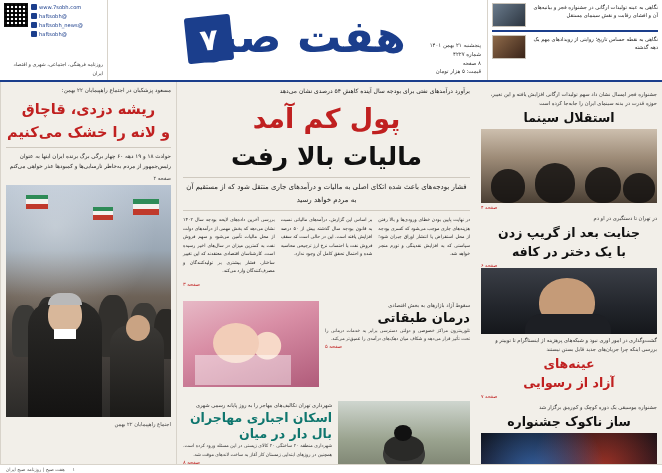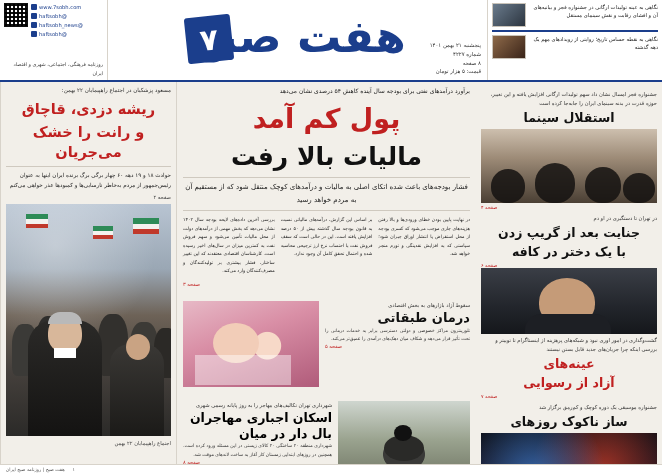--- a/index.html
+++ b/index.html
@@ -192,21 +192,21 @@
     background:
       radial-gradient(circle at 62% 52%, #f7d9c8 0 14%, transparent 15%),
       linear-gradient(160deg,#e7b9c6 0%, #d98fa6 40%, #b05b7a 100%);
   }
   .photo-nest {
     width: 132px; height: 86px;
     background:
       radial-gradient(ellipse at 50% 62%, #3a3a38 0 22%, transparent 23%),
       linear-gradient(180deg,#cfd6cf 0%, #9aa38f 45%, #6a6f5e 100%);
   }
-  .c-redhead { font-size: 12.5px; font-weight: bold; color: #000000; direction: rtl; text-align: right; line-height: 1.3; }
+  .c-redhead { font-size: 12.5px; font-weight: bold; color: #0f766e; direction: rtl; text-align: right; line-height: 1.3; }
 
   
   .col-left {
     width: 186px;
     padding: 8px 5px;
     display: flex; flex-direction: column; 
   }
   .l-block { display: flex; flex-direction: column; gap: 2px; }
   .l-kicker { font-size: 5.2px; color: #333; direction: rtl; text-align: right; line-height: 1.75; }
   .l-head { font-size: 12.5px; font-weight: bold; color: #111; direction: rtl; text-align: center; line-height: 1.35; }
@@ -304,21 +304,21 @@
         <div class="mast-teaser-text">نگاهی به نقطه حساس تاریخ؛ روایتی از رویدادهای مهم یک دهه گذشته</div>
       </div>
     </div>
   </div>
 
   <div class="body">
 
     <div class="col-right">
       <div class="r-kicker">مسعود پزشکیان در اجتماع راهپیمایان ۲۲ بهمن:</div>
       <div class="r-headline red">ریشه دزدی، قاچاق</div>
-      <div class="r-headline red">و رانت را خشک می‌جریان</div>
+      <div class="r-headline red">و لانه را خشک می‌کنیم</div>
       <div class="r-sub">حوادث ۱۸ و ۱۹ دهه ۶۰ چهار برگی برگ برنده ایران اینها به عنوان رئیس‌جمهور از مردم به‌خاطر نارسایی‌ها و کمبودها عذر خواهی می‌کنم</div>
       <div class="r-cap">صفحه ۲</div>
 
       <div class="photo photo-march">
 
         <div class="flag" style="top:14px; right:12px;">
             <i class="g"></i>
             <i class="w"></i>
             <i class="r2"></i>
           </div>
@@ -348,21 +348,21 @@
         <div style="position:absolute;left:104px;bottom:0;width:54px;height:92px;background:linear-gradient(180deg,#3a3835,#1b1a18);border-radius:20px 20px 0 0;"></div>
         <div style="position:absolute;left:120px;bottom:76px;width:24px;height:26px;background:#c9a383;border-radius:50%;"></div>
       </div>
       <div class="r-cap">اجتماع راهپیمایان ۲۲ بهمن</div>
     </div>
 
     <div class="col-center">
       <div class="c-kicker">برآورد درآمدهای نفتی برای بودجه سال آینده کاهش ۵۴ درصدی نشان می‌دهد</div>
       <div class="c-lead-1">پول کم آمد</div>
       <div class="c-lead-2">مالیات بالا رفت</div>
-      <div class="c-deck">فشار بودجه‌های باعث شده اتکای اصلی به مالیات و درآمدهای کوچک منتقل شود که از مستقیم آن به مردم خواهد رسید</div>
+      <div class="c-deck">فشار بودجه‌های باعث شده اتکای اصلی به مالیات و درآمدهای جاری منتقل شود که از مستقیم آن به مردم خواهد رسید</div>
       <div class="c-body-cols">
         <div>بررسی آخرین داده‌های لایحه بودجه سال ۱۴۰۲ نشان می‌دهد که بخش مهمی از درآمدهای دولت از محل مالیات تأمین می‌شود و سهم فروش نفت به کمترین میزان در سال‌های اخیر رسیده است. کارشناسان اقتصادی معتقدند که این تغییر ساختار، فشار بیشتری بر تولیدکنندگان و مصرف‌کنندگان وارد می‌کند.</div>
         <div>بر اساس این گزارش، درآمدهای مالیاتی نسبت به قانون بودجه سال گذشته بیش از ۵۰ درصد افزایش یافته است. این در حالی است که سقف فروش نفت با احتساب نرخ ارز ترجیحی محاسبه شده و احتمال تحقق کامل آن وجود ندارد.</div>
         <div>در نهایت پایین بودن خطای ورودی‌ها و بالا رفتن هزینه‌های جاری موجب می‌شود که کسری بودجه از محل استقراض یا انتشار اوراق جبران شود؛ سیاستی که به افزایش نقدینگی و تورم منجر خواهد شد.</div>
       </div>
       <div class="c-more">صفحه ۳</div>
 
       <div class="hr"></div>
 
       <div class="c-split">
@@ -426,21 +426,21 @@
         <div class="l-kicker">گشت‌وگذاری در امور اوری نبوذ و شبکه‌های پرهزینه از اینستاگرام تا توییتر و بررسی اینکه چرا جریان‌های جدید قابل بستن نیستند</div>
         <div class="l-head red">عینه‌های</div>
         <div class="l-head red">آزاد از رسوایی</div>
         <div class="l-more">صفحه ۷</div>
       </div>
 
       <div class="hr"></div>
 
       <div class="l-block">
         <div class="l-kicker">جشنواره موسیقی یک دوره کوچک و کم‌رمق برگزار شد</div>
-        <div class="l-head">ساز ناکوک روزهای</div>
+        <div class="l-head">ساز ناکوک جشنواره</div>
         <div class="photo photo-festival">
           
           
         </div>
 
       </div>
     </div>
   </div>
 
   <div class="footer-strip">

